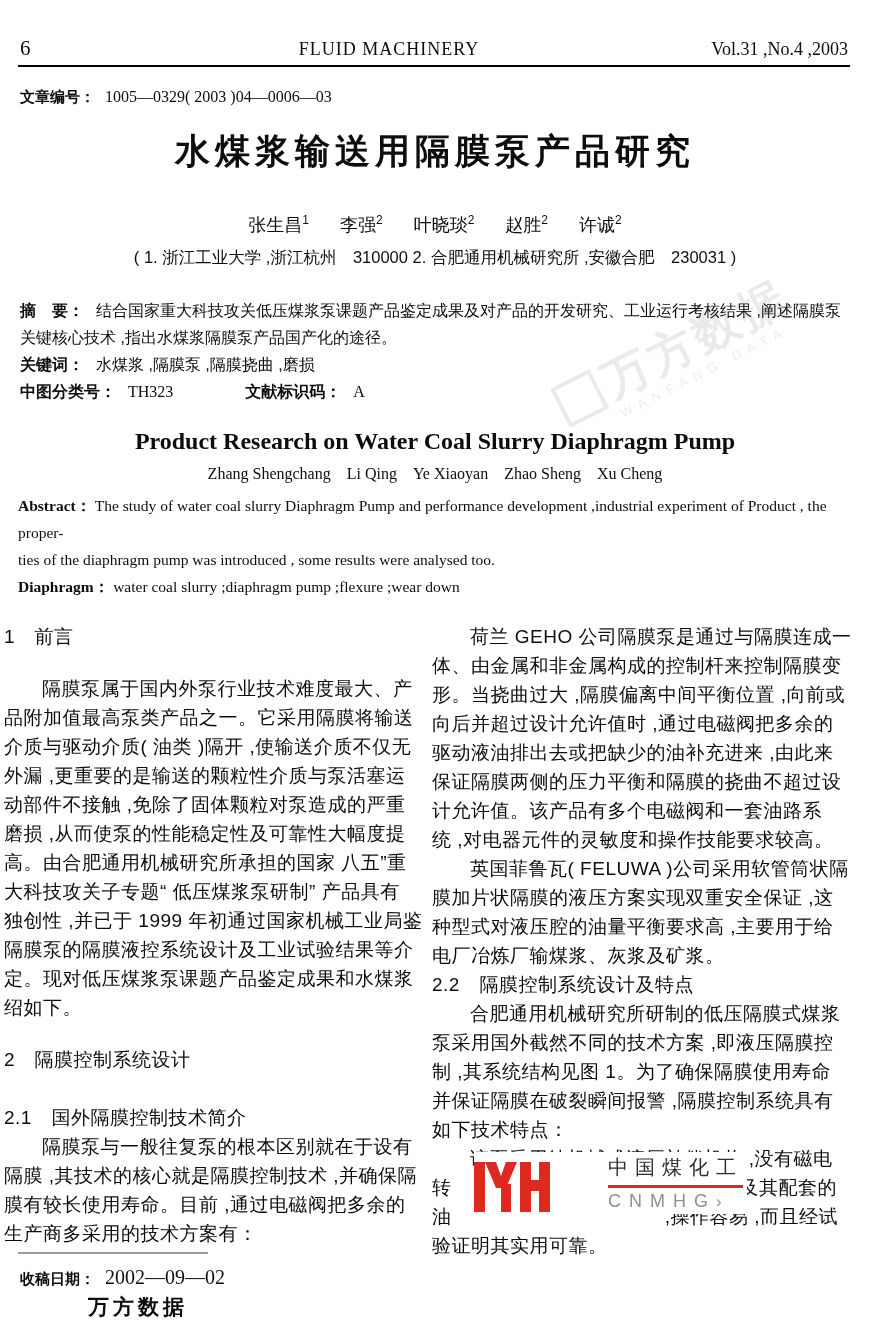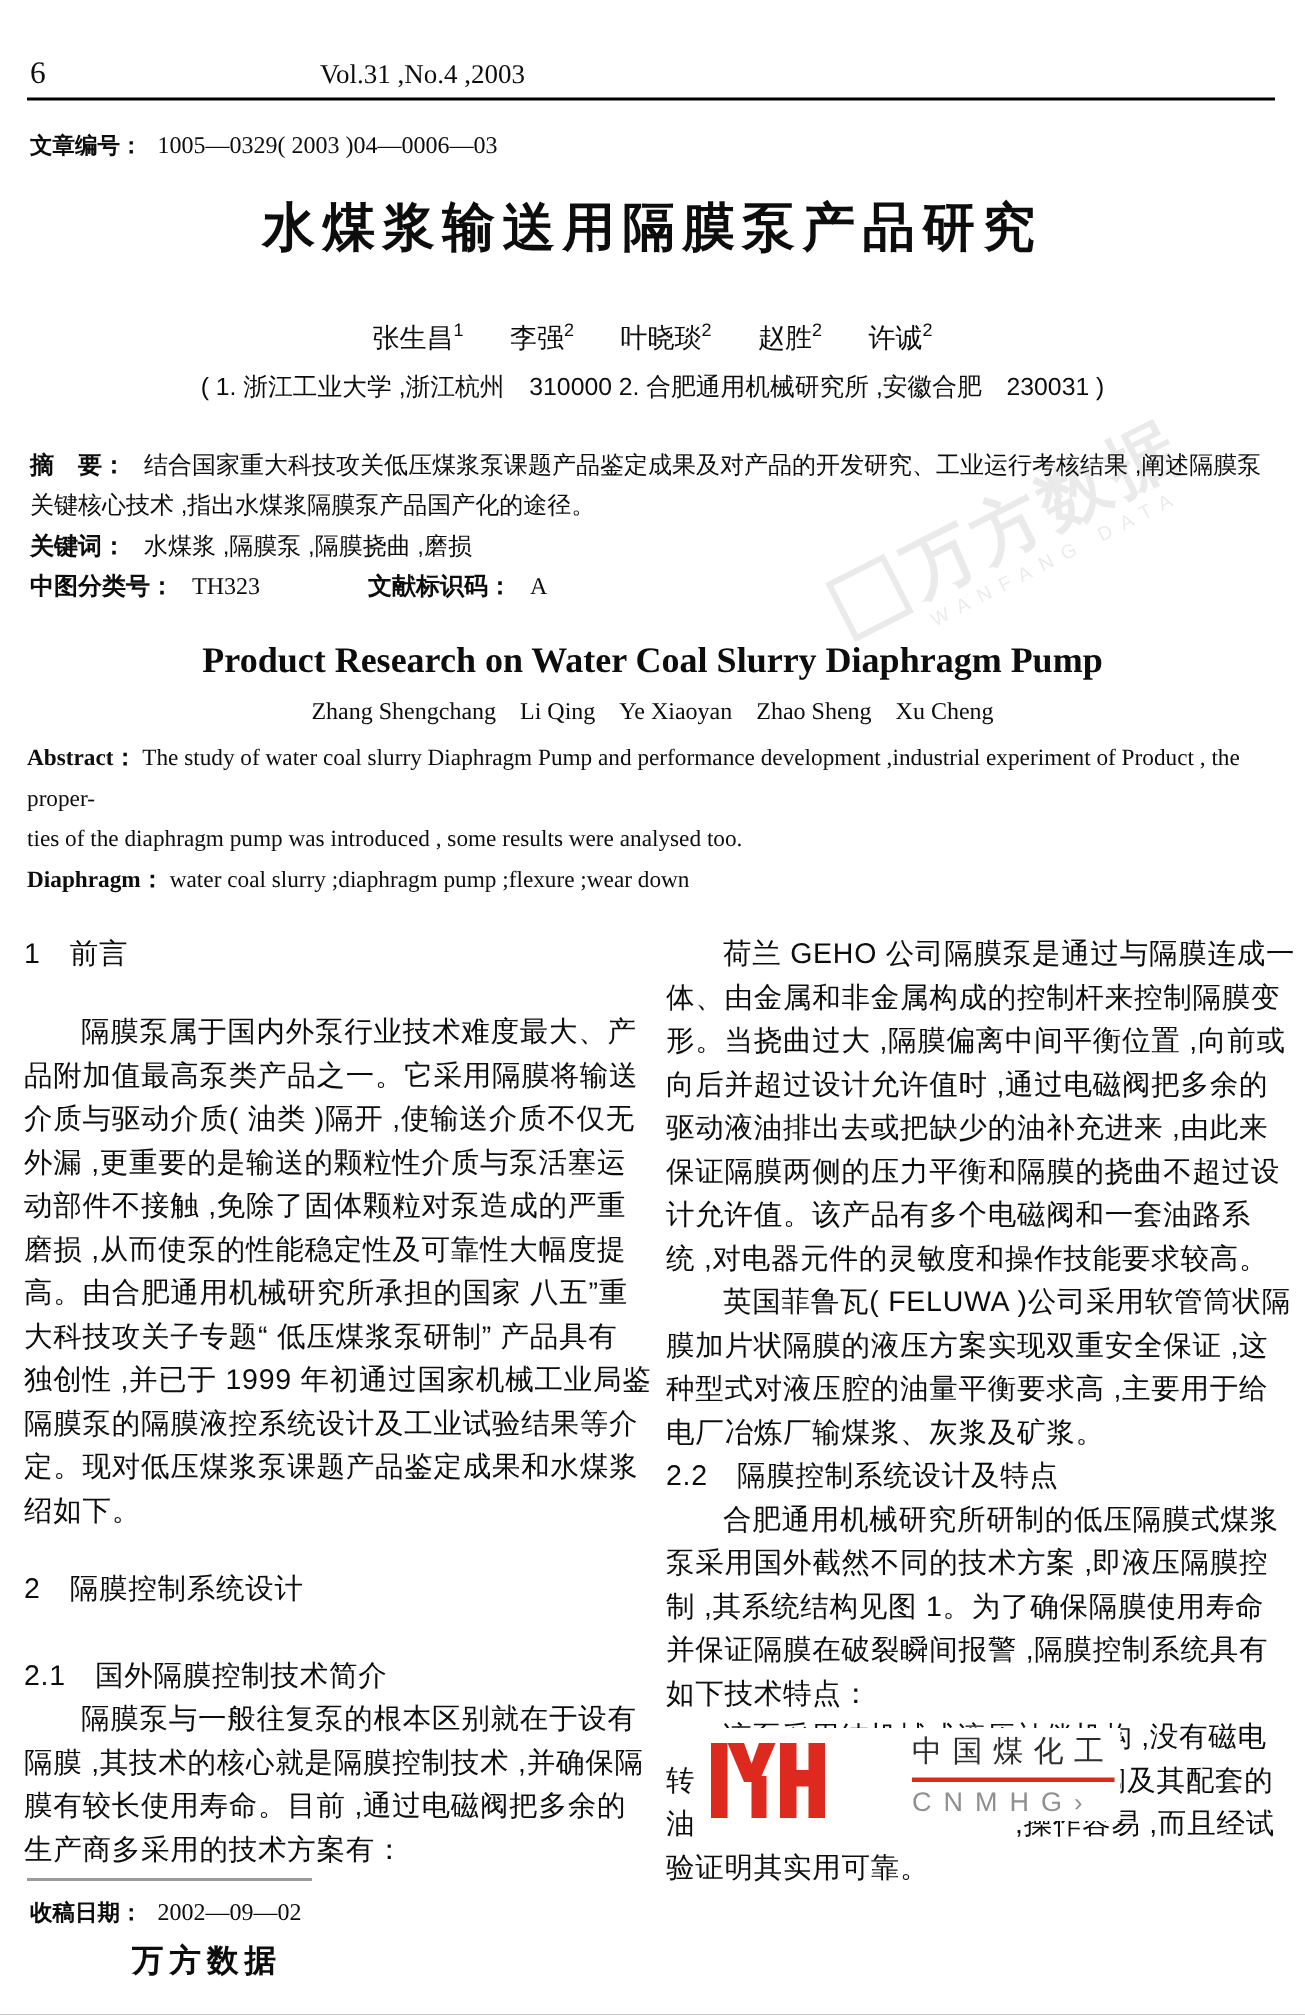--- a/index.html
+++ b/index.html
@@ -36,36 +36,36 @@
 
   
   .english{position:absolute;top:428px;left:18px;right:18px;
            font-family:"Liberation Serif","DejaVu Serif",serif;}
   .en-title{text-align:center;font-size:24px;font-weight:bold;margin-bottom:9px;}
   .en-authors{text-align:center;font-size:16px;margin-bottom:7px;}
   .en-line{font-size:15.5px;line-height:27px;}
   .en-lbl{font-weight:bold;font-family:"Liberation Serif","DejaVu Serif",serif;}
 
   
-  .columns{position:absolute;top:612px;left:16px;display:flex;}
+  .columns{position:absolute;top:612px;left:4px;display:flex;}
   .col{width:406px;font-size:19px;line-height:29px;letter-spacing:0.5px;padding-top:10px;}
   .col-left{margin-right:22px;}
   .ln{height:29px;white-space:nowrap;}
   .ind{padding-left:38px;}
   .h-sec{height:29px;}
   .gap-top23{margin-top:23px;}
   .gap-top29{margin-top:29px;}
   .flexln{display:flex;}
   .gap-a{display:inline-block;width:210px;}
   .gap-b{display:inline-block;width:228px;}
 
   
   .foot-rule{position:absolute;left:18px;top:1252px;width:190px;height:2px;background:#9b9b9b;}
   .received{position:absolute;left:20px;top:1266px;font-size:15px;}
-  .received .serif{font-size:16px;margin-left:10px;}
+  .received .serif{font-size:20px;margin-left:10px;}
   .stamp{position:absolute;left:88px;top:1293px;font-size:21px;font-weight:bold;letter-spacing:4px;}
 
   
   .wm-diag{position:absolute;left:548px;top:318px;transform:rotate(-27deg);opacity:0.08;
            color:#000;width:260px;}
   .wm-diag-row{display:flex;align-items:center;}
   .wm-diag-box{display:inline-block;width:36px;height:36px;border:4px solid #000;margin-right:8px;}
   .wm-diag-text{font-size:46px;font-weight:bold;letter-spacing:4px;white-space:nowrap;}
   .wm-diag-sub{font-size:13px;letter-spacing:7px;margin:-6px 0 0 52px;white-space:nowrap;}
 
@@ -79,20 +79,21 @@
   .wm-en{font-size:18px;letter-spacing:8px;color:#8f8f8f;margin-top:3px;white-space:nowrap;}
   .wm-arrow{color:#8f8f8f;font-size:17px;letter-spacing:0;}
 </style>
 </head>
 <body>
 
 <div class="page">
 
   <div class="hdr">
     <span class="hdr-num">6</span>
+    <span class="hdr-journal">FLUID MACHINERY</span>
     <span class="hdr-vol">Vol.31 ,No.4 ,2003</span>
   </div>
   <div class="rule"></div>
 
   <div class="artno">
     <span class="lbl">文章编号：</span><span class="serif">1005—0329( 2003 )04—0006—03</span>
   </div>
 
   <h1 class="title-cn">水煤浆输送用隔膜泵产品研究</h1>
 

